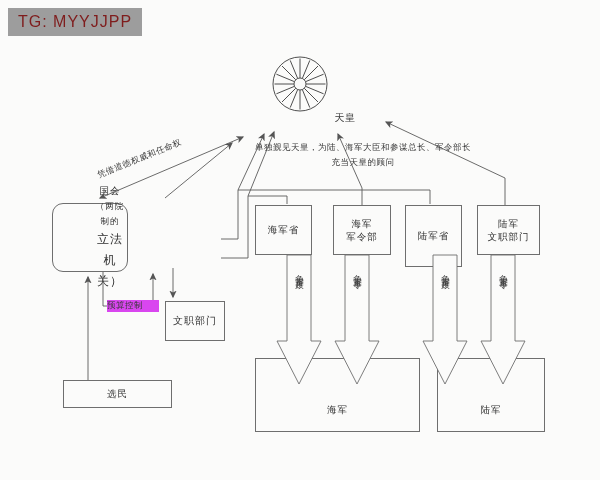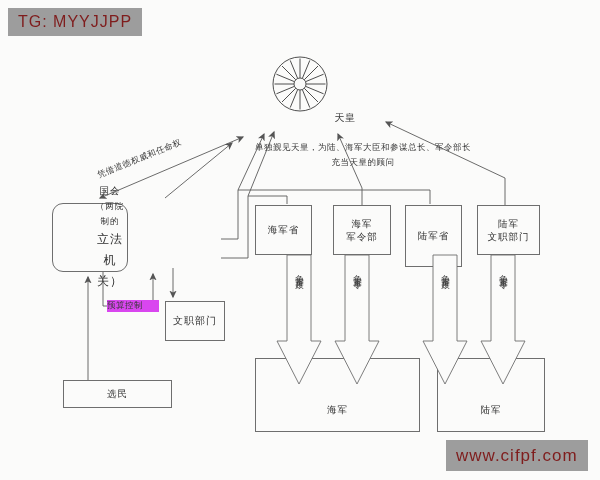--- a/index.html
+++ b/index.html
@@ -25,21 +25,20 @@
     font-size:8.5px;display:flex;align-items:center;justify-content:center;letter-spacing:1px;
   }
   .rounded{border-radius:11px;padding-left:40px;}
 </style>
 </head>
 <body>
 
 <div class="stage">
 
   <div class="badge" style="left:8px;top:8px;height:28px;font-size:16px;">TG: MYYJJPP</div>
-  <div class="badge" style="left:446px;top:440px;height:31px;font-size:17px;">www.cifpf.com</div>
 
   <svg class="svg-layer" width="600" height="480" viewBox="0 0 600 480">
     <defs>
       <marker id="ah" viewBox="0 0 10 10" refX="8" refY="5" markerWidth="9" markerHeight="9" orient="auto-start-reverse">
         <path d="M0,0.5 L9.5,5 L0,9.5 L2.5,5 z" fill="#555"></path>
       </marker>
     </defs>
 
     <g stroke="#4f4f4f" stroke-width="1" fill="none">
       <circle cx="300" cy="84" r="27"></circle>

